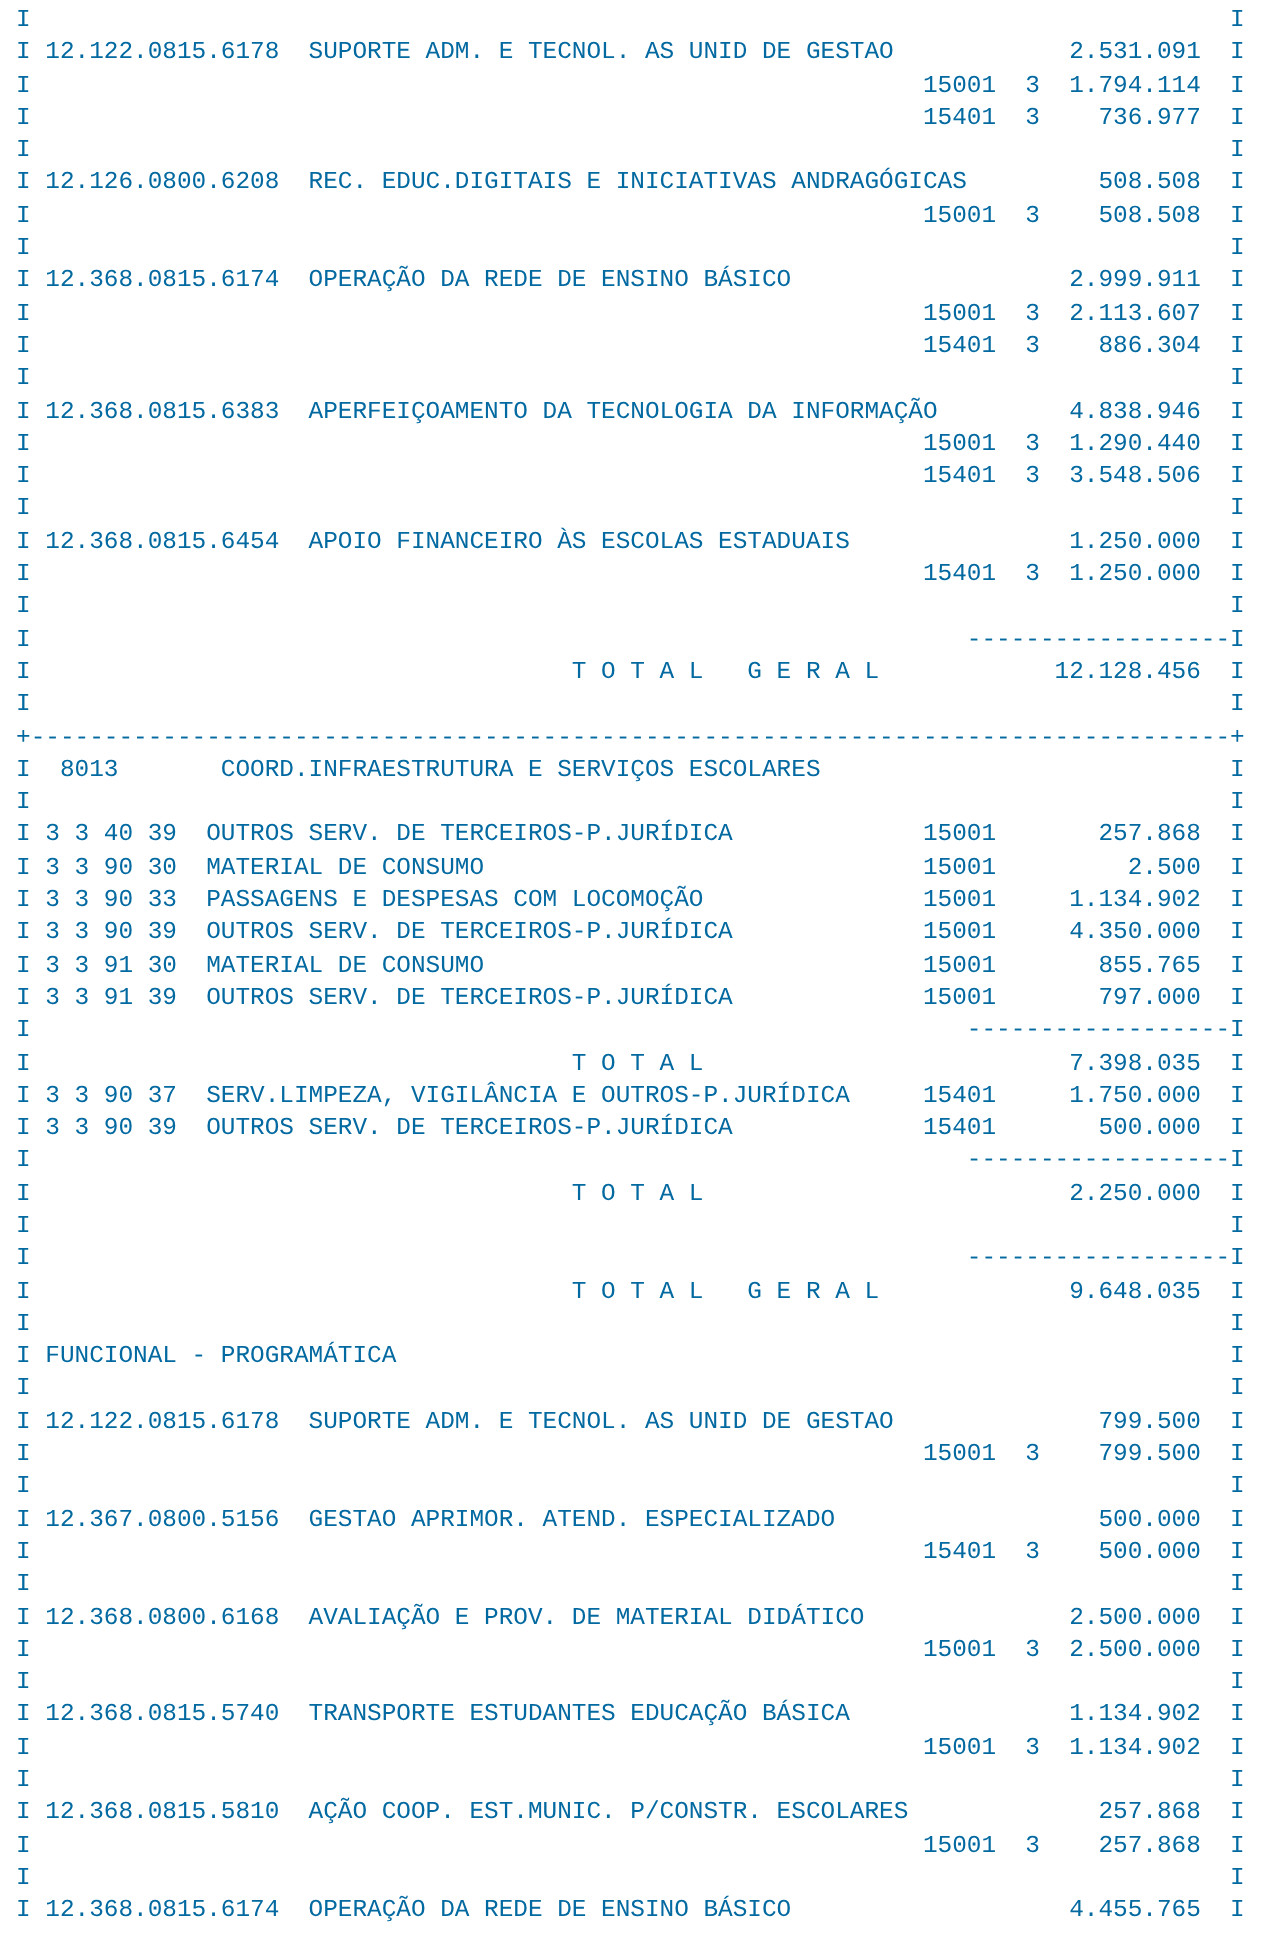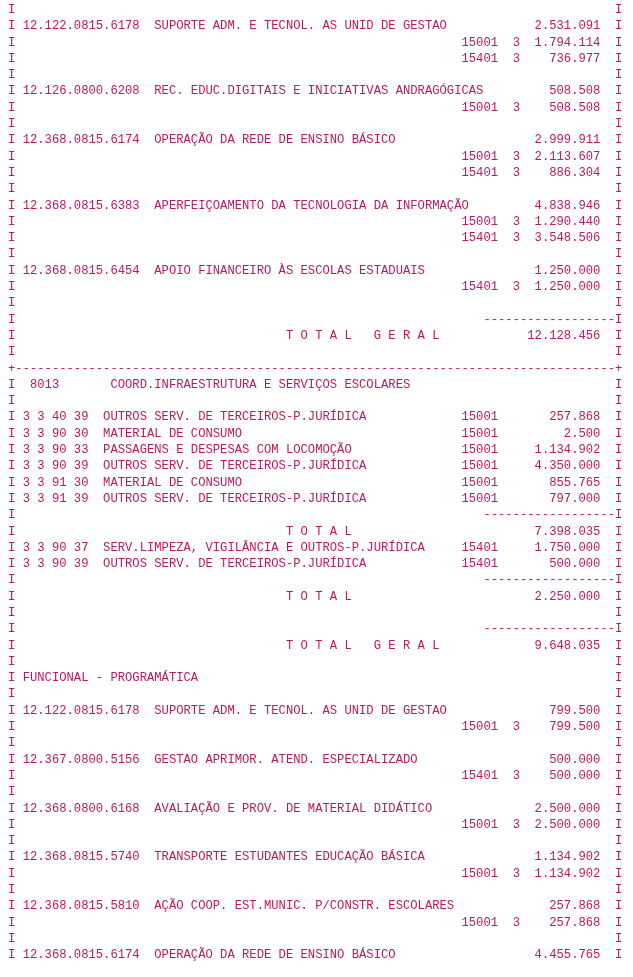--- a/index.html
+++ b/index.html
@@ -4,21 +4,21 @@
 <style>
   html,body{margin:0;padding:0;}
   body{
     width:633px;height:977px;overflow:hidden;
     background:#ffffff;
   }
   .report{
     margin:0;padding:2px 0 0 8px;
     font-family:"Liberation Mono","DejaVu Sans Mono",monospace;
     font-size:12.2px;line-height:16.3px;
-    color:#be185d;
+    color:#0369a1;
     white-space:pre;
   }
   .ln{height:16.3px;white-space:pre;}
 </style>
 </head>
 <body>
 
 <pre id="report" class="report"><div class="ln">I                                                                                  I</div><div class="ln">I 12.122.0815.6178  SUPORTE ADM. E TECNOL. AS UNID DE GESTAO            2.531.091  I</div><div class="ln">I                                                             15001  3  1.794.114  I</div><div class="ln">I                                                             15401  3    736.977  I</div><div class="ln">I                                                                                  I</div><div class="ln">I 12.126.0800.6208  REC. EDUC.DIGITAIS E INICIATIVAS ANDRAGÓGICAS         508.508  I</div><div class="ln">I                                                             15001  3    508.508  I</div><div class="ln">I                                                                                  I</div><div class="ln">I 12.368.0815.6174  OPERAÇÃO DA REDE DE ENSINO BÁSICO                   2.999.911  I</div><div class="ln">I                                                             15001  3  2.113.607  I</div><div class="ln">I                                                             15401  3    886.304  I</div><div class="ln">I                                                                                  I</div><div class="ln">I 12.368.0815.6383  APERFEIÇOAMENTO DA TECNOLOGIA DA INFORMAÇÃO         4.838.946  I</div><div class="ln">I                                                             15001  3  1.290.440  I</div><div class="ln">I                                                             15401  3  3.548.506  I</div><div class="ln">I                                                                                  I</div><div class="ln">I 12.368.0815.6454  APOIO FINANCEIRO ÀS ESCOLAS ESTADUAIS               1.250.000  I</div><div class="ln">I                                                             15401  3  1.250.000  I</div><div class="ln">I                                                                                  I</div><div class="ln">I                                                                ------------------I</div><div class="ln">I                                     T O T A L   G E R A L            12.128.456  I</div><div class="ln">I                                                                                  I</div><div class="ln">+----------------------------------------------------------------------------------+</div><div class="ln">I  8013       COORD.INFRAESTRUTURA E SERVIÇOS ESCOLARES                            I</div><div class="ln">I                                                                                  I</div><div class="ln">I 3 3 40 39  OUTROS SERV. DE TERCEIROS-P.JURÍDICA             15001       257.868  I</div><div class="ln">I 3 3 90 30  MATERIAL DE CONSUMO                              15001         2.500  I</div><div class="ln">I 3 3 90 33  PASSAGENS E DESPESAS COM LOCOMOÇÃO               15001     1.134.902  I</div><div class="ln">I 3 3 90 39  OUTROS SERV. DE TERCEIROS-P.JURÍDICA             15001     4.350.000  I</div><div class="ln">I 3 3 91 30  MATERIAL DE CONSUMO                              15001       855.765  I</div><div class="ln">I 3 3 91 39  OUTROS SERV. DE TERCEIROS-P.JURÍDICA             15001       797.000  I</div><div class="ln">I                                                                ------------------I</div><div class="ln">I                                     T O T A L                         7.398.035  I</div><div class="ln">I 3 3 90 37  SERV.LIMPEZA, VIGILÂNCIA E OUTROS-P.JURÍDICA     15401     1.750.000  I</div><div class="ln">I 3 3 90 39  OUTROS SERV. DE TERCEIROS-P.JURÍDICA             15401       500.000  I</div><div class="ln">I                                                                ------------------I</div><div class="ln">I                                     T O T A L                         2.250.000  I</div><div class="ln">I                                                                                  I</div><div class="ln">I                                                                ------------------I</div><div class="ln">I                                     T O T A L   G E R A L             9.648.035  I</div><div class="ln">I                                                                                  I</div><div class="ln">I FUNCIONAL - PROGRAMÁTICA                                                         I</div><div class="ln">I                                                                                  I</div><div class="ln">I 12.122.0815.6178  SUPORTE ADM. E TECNOL. AS UNID DE GESTAO              799.500  I</div><div class="ln">I                                                             15001  3    799.500  I</div><div class="ln">I                                                                                  I</div><div class="ln">I 12.367.0800.5156  GESTAO APRIMOR. ATEND. ESPECIALIZADO                  500.000  I</div><div class="ln">I                                                             15401  3    500.000  I</div><div class="ln">I                                                                                  I</div><div class="ln">I 12.368.0800.6168  AVALIAÇÃO E PROV. DE MATERIAL DIDÁTICO              2.500.000  I</div><div class="ln">I                                                             15001  3  2.500.000  I</div><div class="ln">I                                                                                  I</div><div class="ln">I 12.368.0815.5740  TRANSPORTE ESTUDANTES EDUCAÇÃO BÁSICA               1.134.902  I</div><div class="ln">I                                                             15001  3  1.134.902  I</div><div class="ln">I                                                                                  I</div><div class="ln">I 12.368.0815.5810  AÇÃO COOP. EST.MUNIC. P/CONSTR. ESCOLARES             257.868  I</div><div class="ln">I                                                             15001  3    257.868  I</div><div class="ln">I                                                                                  I</div><div class="ln">I 12.368.0815.6174  OPERAÇÃO DA REDE DE ENSINO BÁSICO                   4.455.765  I</div></pre>
 
 </body></html>

